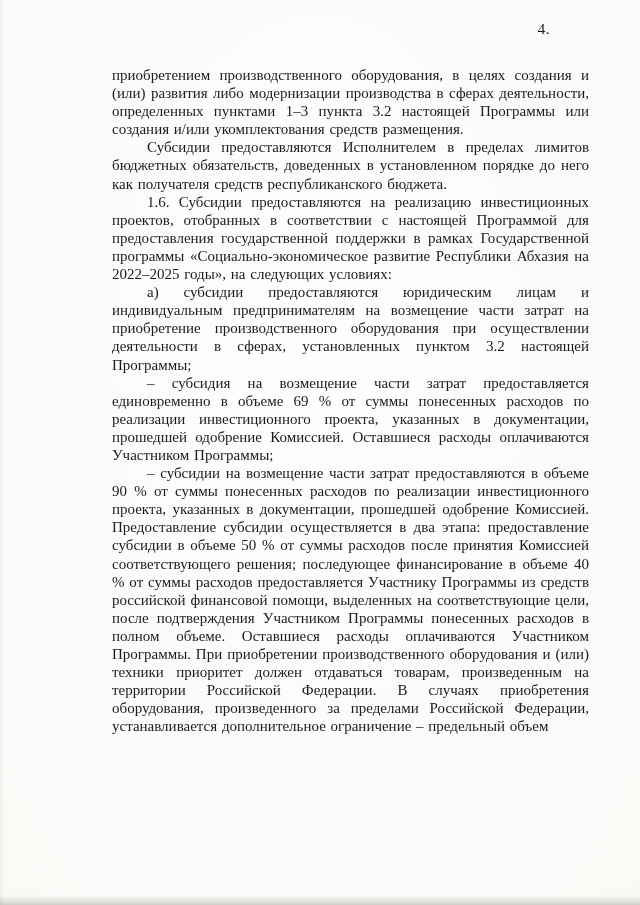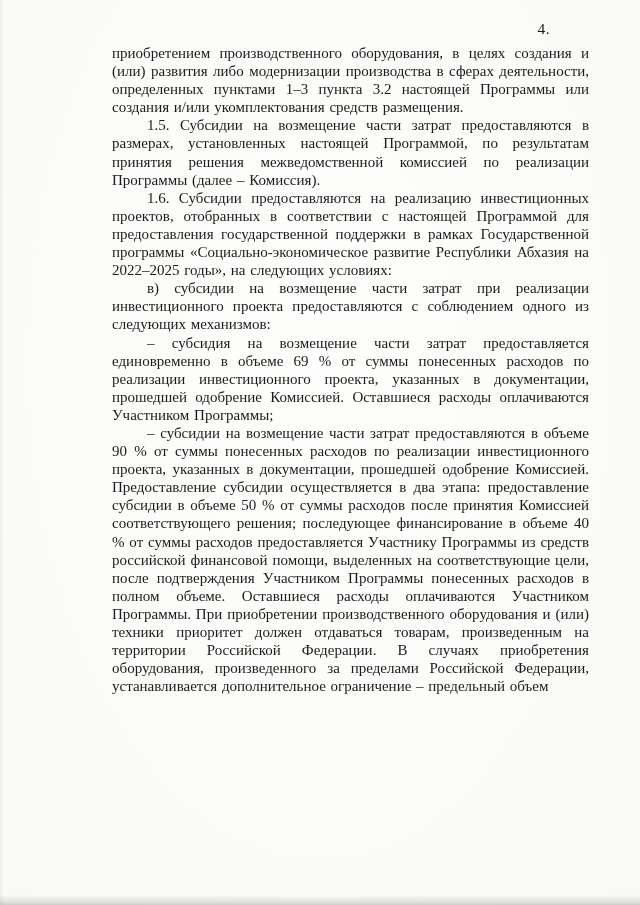--- a/index.html
+++ b/index.html
@@ -24,21 +24,21 @@
   }
   .page-number {
     position: absolute;
     top: 20px;
     right: 90px;
     font-size: 15.5px;
     letter-spacing: 0.5px;
   }
   .content {
     position: absolute;
-    top: 44px;
+    top: 66px;
     left: 112px;
     width: 477px;
   }
   p.para {
     margin: 0;
     padding: 0;
     font-size: 15px;
     line-height: 18.1px;
     text-align: justify;
     text-indent: 35px;
@@ -69,22 +69,22 @@
 </style>
 </head>
 <body>
 
 <div class="scan-page">
 
   <div class="page-number">4.</div>
 
   <div class="content">
     <p class="para no-indent">приобретением производственного оборудования, в целях создания и (или) развития либо модернизации производства в сферах деятельности, определенных пунктами 1–3 пункта 3.2 настоящей Программы или создания и/или укомплектования средств размещения.</p>
-    <p class="para">1.5. Субсидии на возмещение части затрат предоставляются в размерах, установленных настоящей Программой, по результатам принятия решения межведомственной комиссией по реализации Программы (далее – Комиссия).</p>
+    <p class="para">Субсидии предоставляются Исполнителем в пределах лимитов бюджетных обязательств, доведенных в установленном порядке до него как получателя средств республиканского бюджета.</p>
     <p class="para">1.6. Субсидии предоставляются на реализацию инвестиционных проектов, отобранных в соответствии с настоящей Программой для предоставления государственной поддержки в рамках Государственной программы «Социально-экономическое развитие Республики Абхазия на 2022–2025 годы», на следующих условиях:</p>
-    <p class="para">в) субсидии на возмещение части затрат при реализации инвестиционного проекта предоставляются с соблюдением одного из следующих механизмов:</p>
+    <p class="para">а) субсидии предоставляются юридическим лицам и индивидуальным предпринимателям на возмещение части затрат на приобретение производственного оборудования при осуществлении деятельности в сферах, установленных пунктом 3.2 настоящей Программы;</p>
     <p class="para">– субсидия на возмещение части затрат предоставляется единовременно в объеме 69 % от суммы понесенных расходов по реализации инвестиционного проекта, указанных в документации, прошедшей одобрение Комиссией. Оставшиеся расходы оплачиваются Участником Программы;</p>
     <p class="para">– субсидии на возмещение части затрат предоставляются в объеме 90 % от суммы понесенных расходов по реализации инвестиционного проекта, указанных в документации, прошедшей одобрение Комиссией. Предоставление субсидии осуществляется в два этапа: предоставление субсидии в объеме 50 % от суммы расходов после принятия Комиссией соответствующего решения; последующее финансирование в объеме 40 % от суммы расходов предоставляется Участнику Программы из средств российской финансовой помощи, выделенных на соответствующие цели, после подтверждения Участником Программы понесенных расходов в полном объеме. Оставшиеся расходы оплачиваются Участником Программы. При приобретении производственного оборудования и (или) техники приоритет должен отдаваться товарам, произведенным на территории Российской Федерации. В случаях приобретения оборудования, произведенного за пределами Российской Федерации, устанавливается дополнительное ограничение – предельный объем</p>
   </div>
 
   <div class="scan-shadow-left"></div>
   <div class="scan-shadow-bottom"></div>
 </div>
 
 </body></html>

